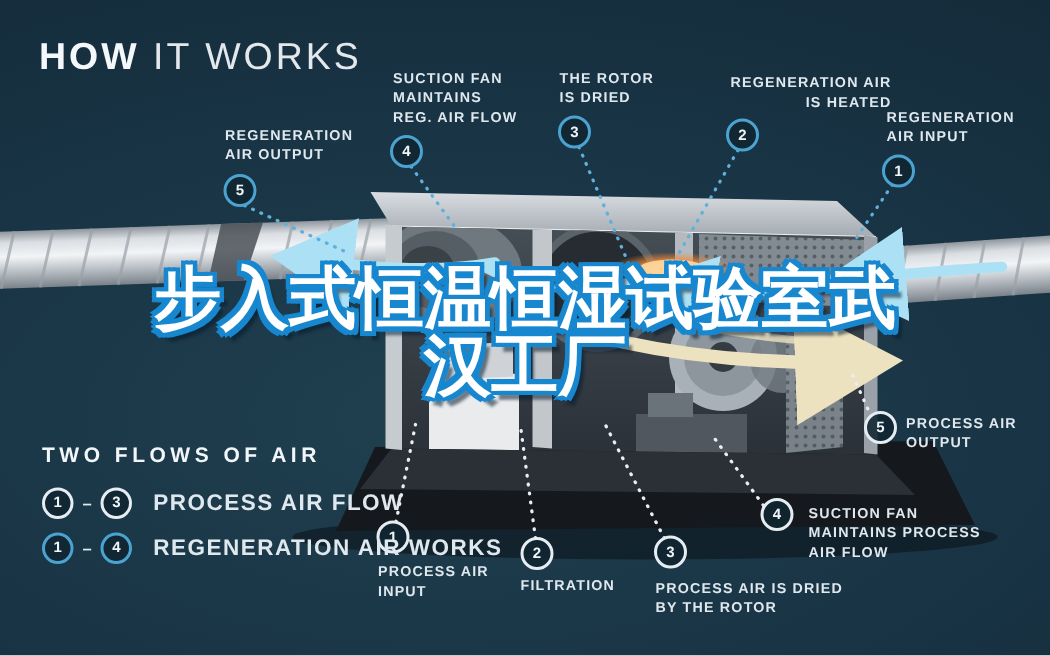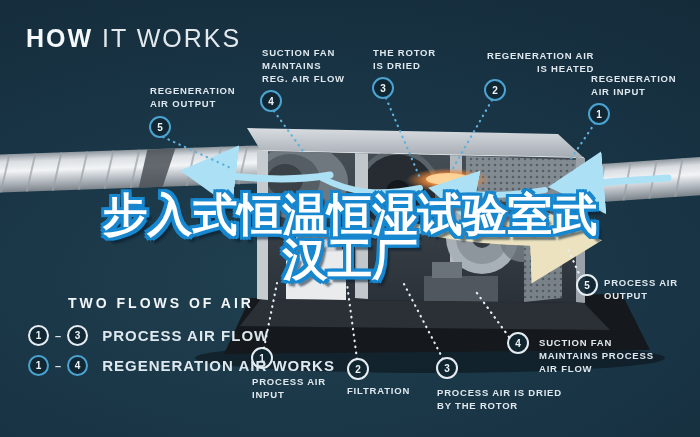--- a/index.html
+++ b/index.html
@@ -31,29 +31,29 @@
   .rl2{left:487px;top:49px;text-align:right;} .rl1{left:591px;top:72px;}
   .rc5{left:160px;top:127px;} .rc4{left:271px;top:101px;} .rc3{left:383px;top:88px;}
   .rc2{left:495px;top:90px;} .rc1{left:599px;top:114px;}
   
   .pl1{left:252px;top:375px;} .pl2{left:347px;top:384px;} .pl3{left:437px;top:386px;}
   .pl4{left:539px;top:336px;} .pl5{left:604px;top:276px;}
   .pc1{left:262px;top:358px;} .pc2{left:358px;top:369px;} .pc3{left:447px;top:368px;}
   .pc4{left:518px;top:343px;} .pc5{left:587px;top:285px;}
 
   
-  .legend-title{left:28px;top:295px;font-size:14px;font-weight:bold;letter-spacing:3px;color:#f2f6f9;margin-left:40px;}
+  .legend-title{left:28px;top:295px;font-size:14px;font-weight:bold;letter-spacing:3px;color:#f2f6f9;}
   .legend-row{position:absolute;z-index:4;left:28px;display:flex;align-items:center;gap:6px;}
   .lr1{top:325px;} .lr2{top:355px;}
   .legend-row .num{position:static;transform:none;width:17px;height:17px;flex:0 0 auto;}
   .legend-row .dash{color:#dfe8ee;font-weight:bold;font-size:11px;}
   .legend-row .llabel{font-size:15px;font-weight:bold;letter-spacing:1px;color:#dfe8ee;margin-left:8px;white-space:nowrap;}
 
   
-  .caption{position:absolute;z-index:6;left:0;right:0;top:192px;text-align:center;
+  .caption{position:absolute;z-index:6;left:0;right:0;top:176px;text-align:center;
     font-family:"DejaVu Sans", sans-serif;font-weight:bold;font-size:45px;line-height:45px;
     color:#ffffff;letter-spacing:0px;
     text-shadow:
       -3px 0 0 #1787cf, 3px 0 0 #1787cf, 0 -3px 0 #1787cf, 0 3px 0 #1787cf,
       -2px -2px 0 #1787cf, 2px -2px 0 #1787cf, -2px 2px 0 #1787cf, 2px 2px 0 #1787cf,
       -3px 3px 0 #1787cf, 3px 3px 0 #1787cf, -3px -3px 0 #1787cf, 3px -3px 0 #1787cf,
       5px 6px 2px rgba(8,28,46,.55);}
 </style>
 </head>
 <body>

